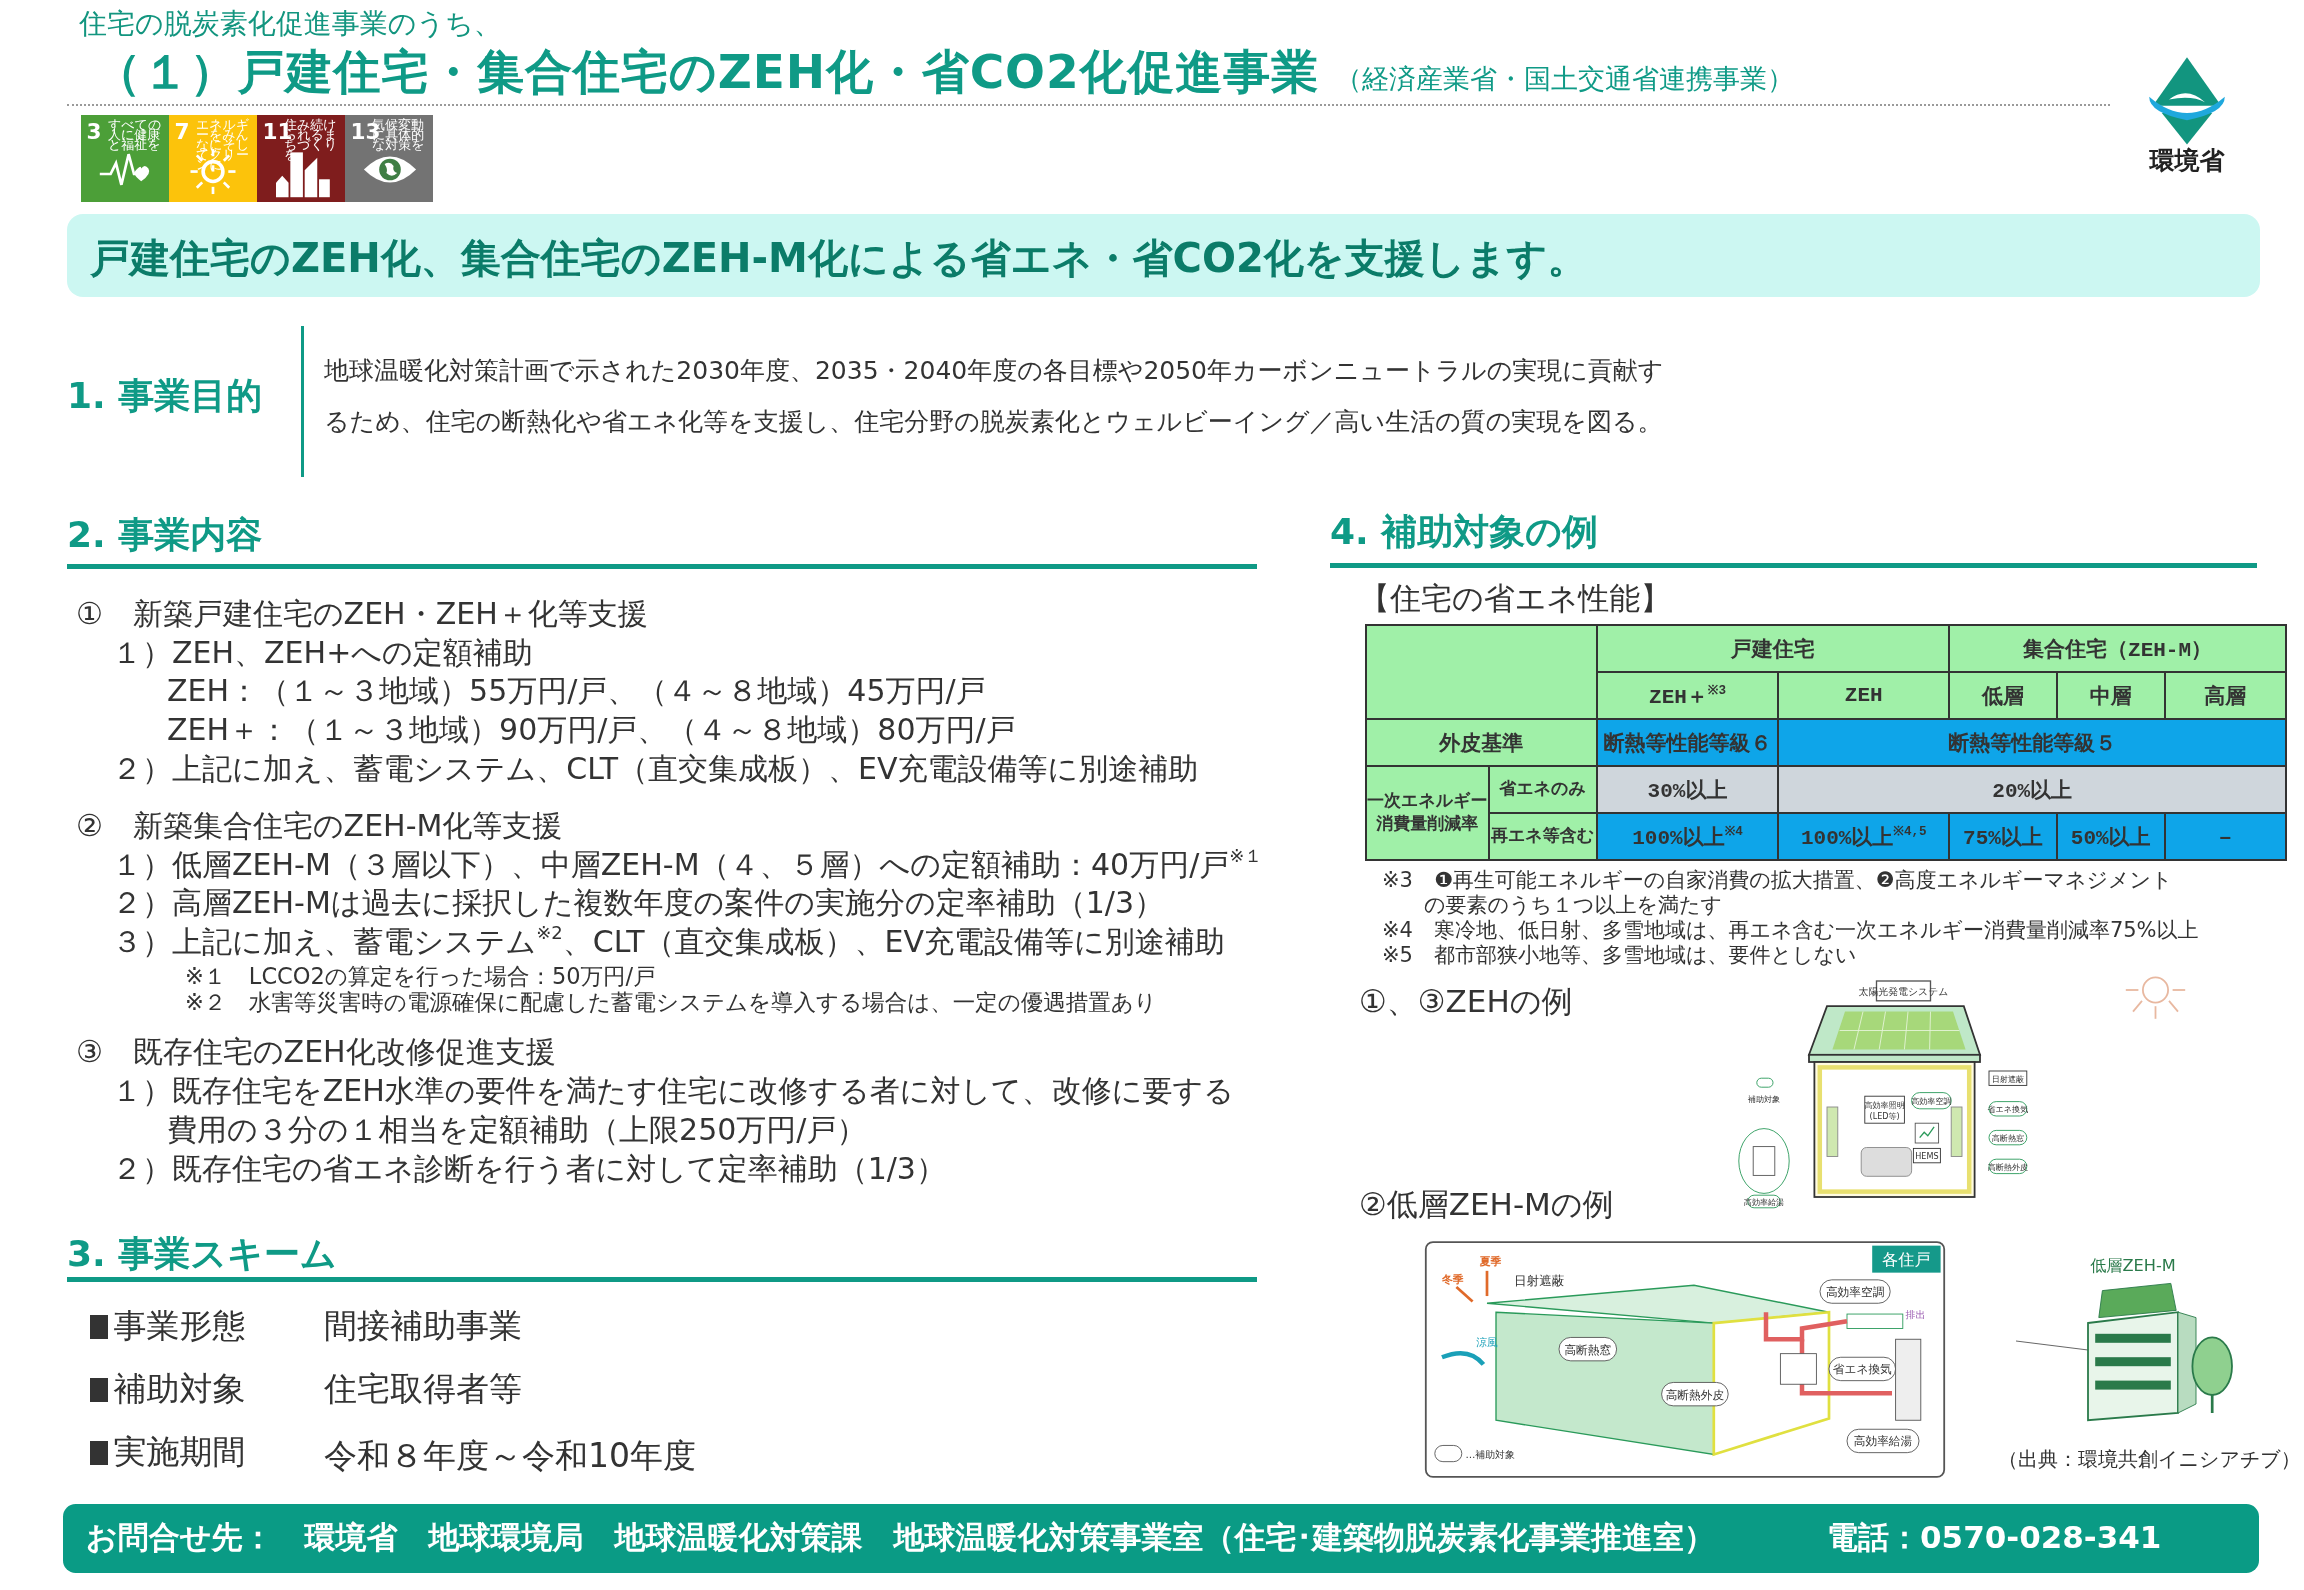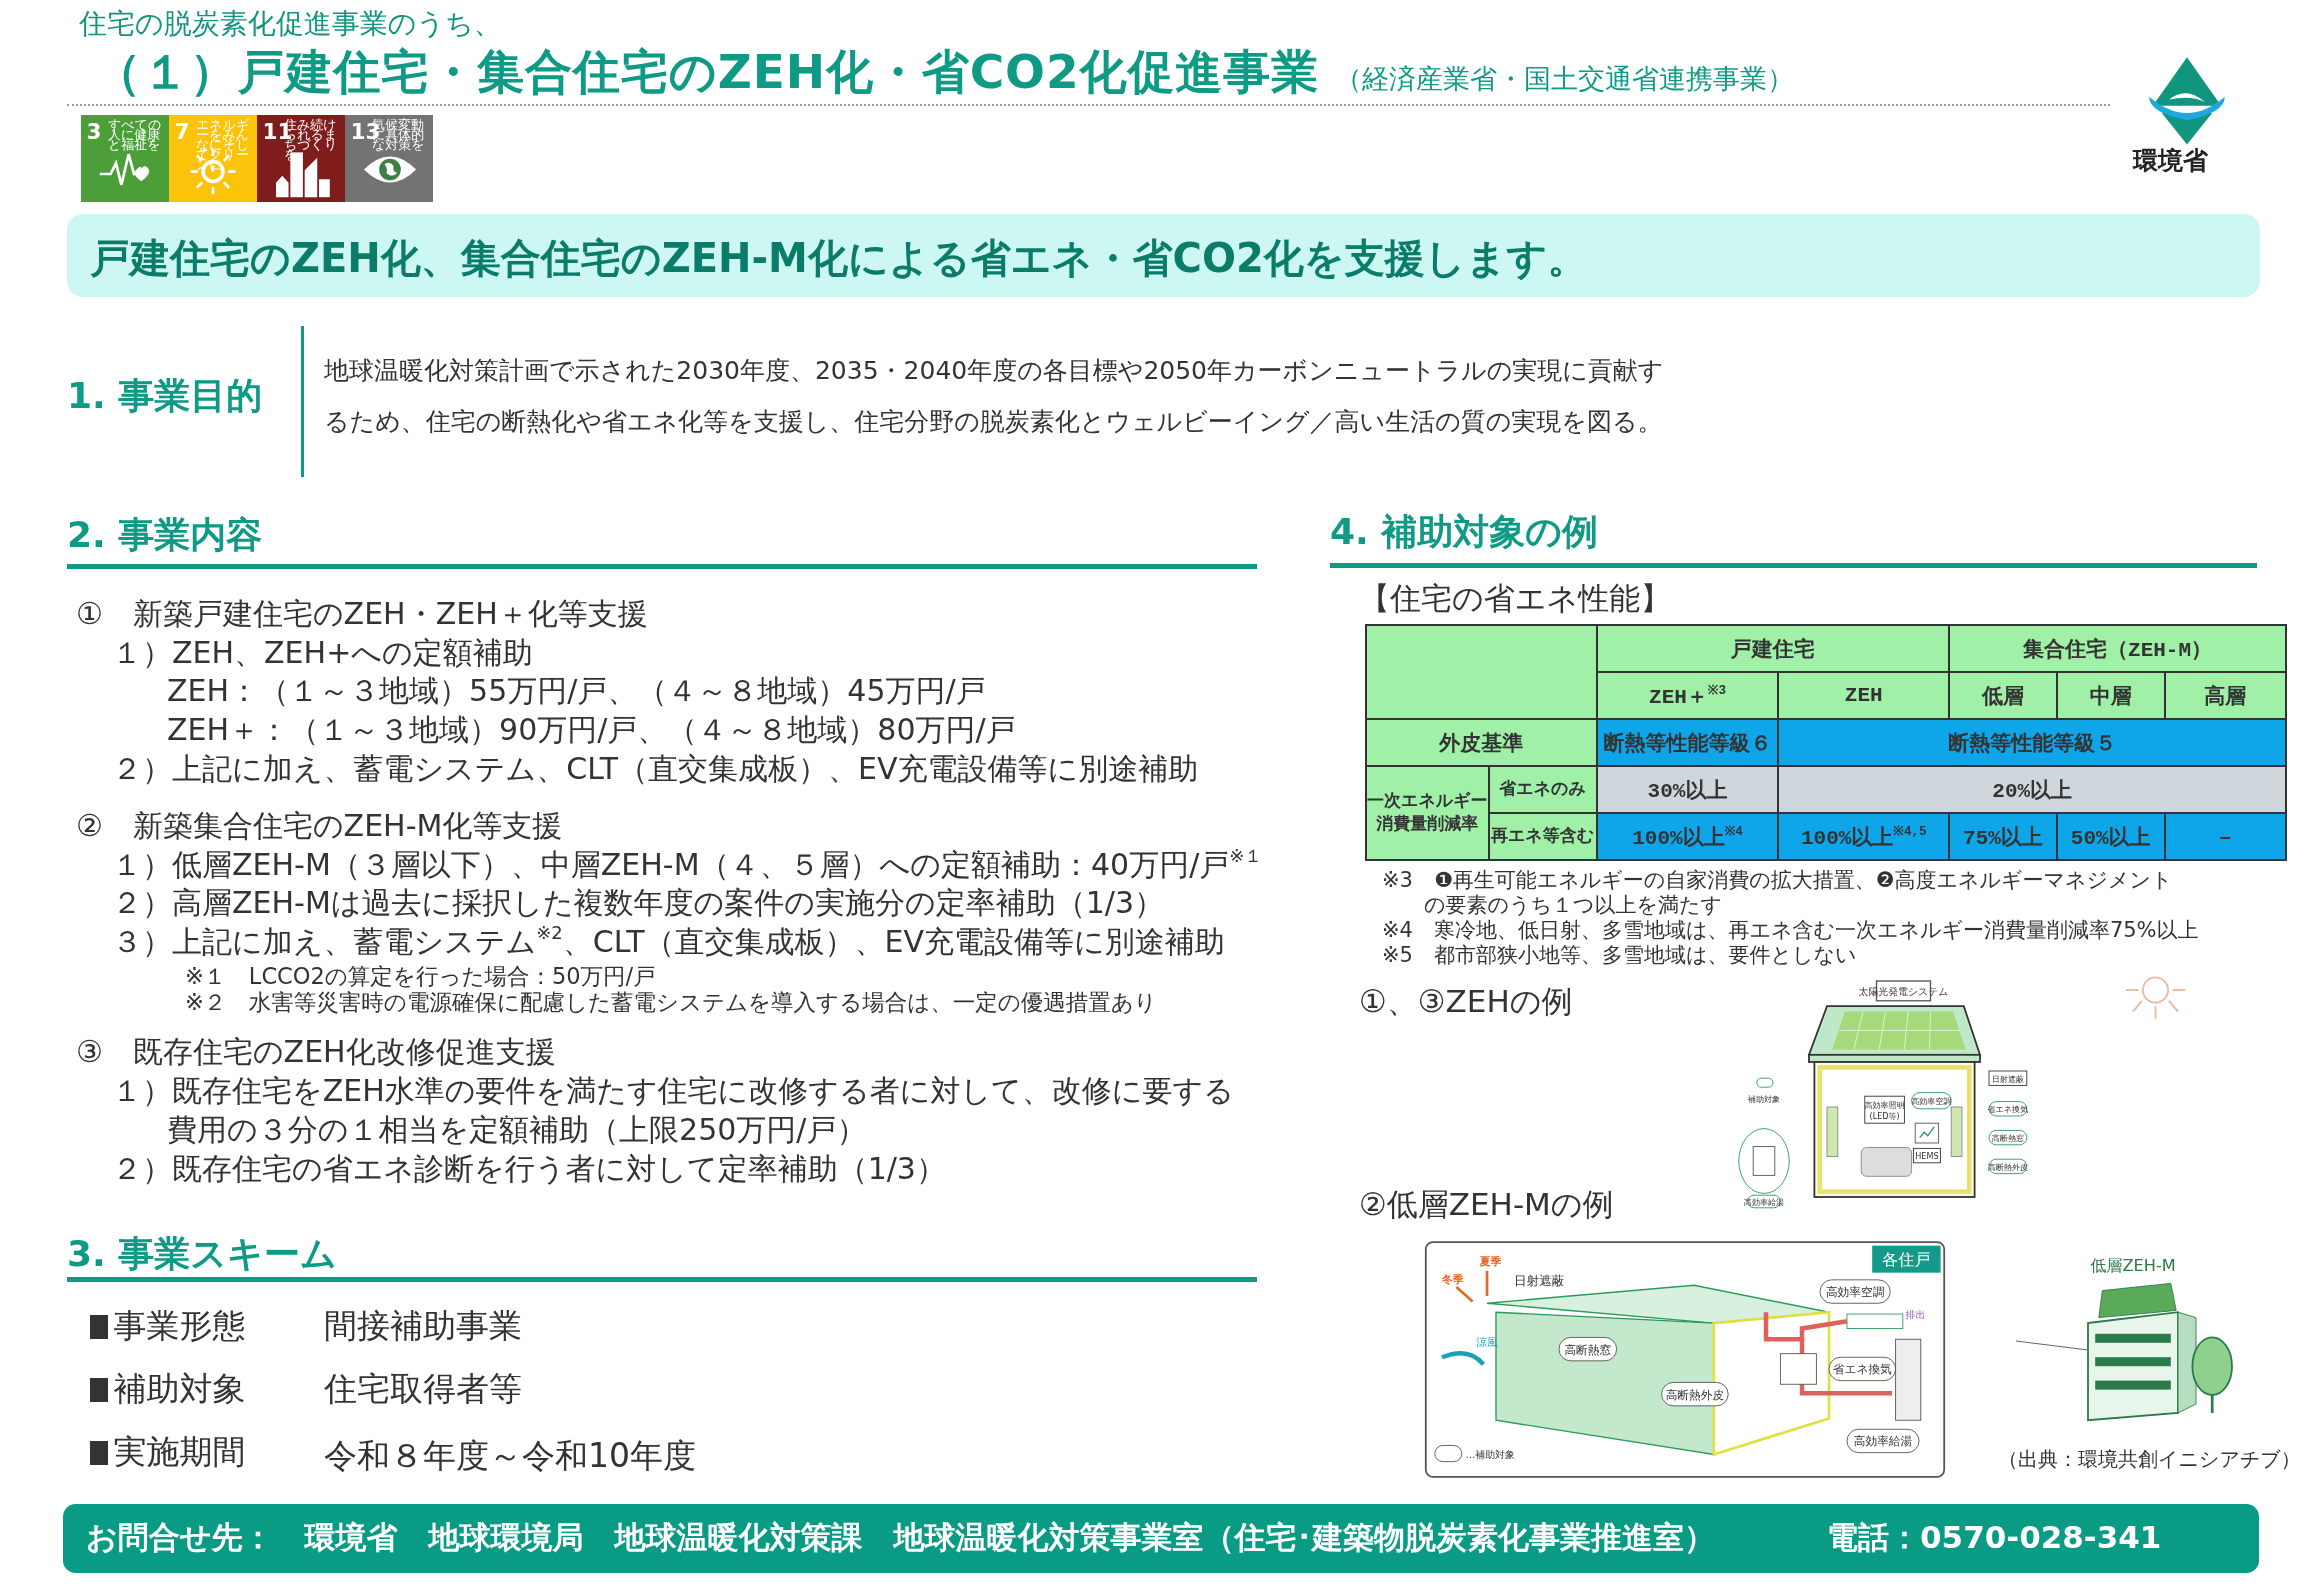--- a/index.html
+++ b/index.html
@@ -6,21 +6,21 @@
   html, body { width: 2304px; height: 1590px; background: #ffffff; overflow: hidden; }
   body { font-family: "DejaVu Sans", "Liberation Sans", sans-serif; color: #333; position: relative; }
   .abs { position: absolute; }
 
   #subtitle-top { left: 79px; top: 5.4px; font-size: 28px; color: #12957f; letter-spacing: 0px; }
   #main-title { left: 94px; top: 41px; font-size: 47px; font-weight: bold; color: #0f9a86; white-space: nowrap; letter-spacing: 0.9px; }
   #main-title .sub { font-size: 27px; font-weight: normal; margin-left: 16px; letter-spacing: 0; }
   #title-rule { left: 67px; top: 104px; width: 2043px; height: 0; border-top: 2.7px dotted #9a9a9a; }
 
   #logo { left: 2115px; top: 50px; width: 144px; height: 135px; }
-  #logo-text { left: 2133px; top: 144px; width: 108px; font-size: 25px; font-weight: bold; color: #222; }
+  #logo-text { left: 2133px; top: 144px; width: 108px; text-align: center; font-size: 25px; font-weight: bold; color: #222; }
 
   #sdgs { left: 81px; top: 115px; height: 87px; display: flex; }
   .sdg { width: 88px; height: 87px; position: relative; color: #fff; overflow: hidden; }
   .sdg .num { position: absolute; left: 5.4px; top: 3.6px; font-size: 21.6px; font-weight: bold; }
   .sdg .cap { position: absolute; left: 27px; top: 5.4px; font-size: 13px; line-height: 10px; width: 58px; }
   .sdg svg { position: absolute; left: 17px; top: 32px; }
 
   #banner { left: 67px; top: 214px; width: 2193px; height: 83px; background: #ccf7f2; border-radius: 16px; }
   #banner-text { left: 90px; top: 231px; font-size: 40px; font-weight: bold; color: #0b7c69; white-space: nowrap; }
 

